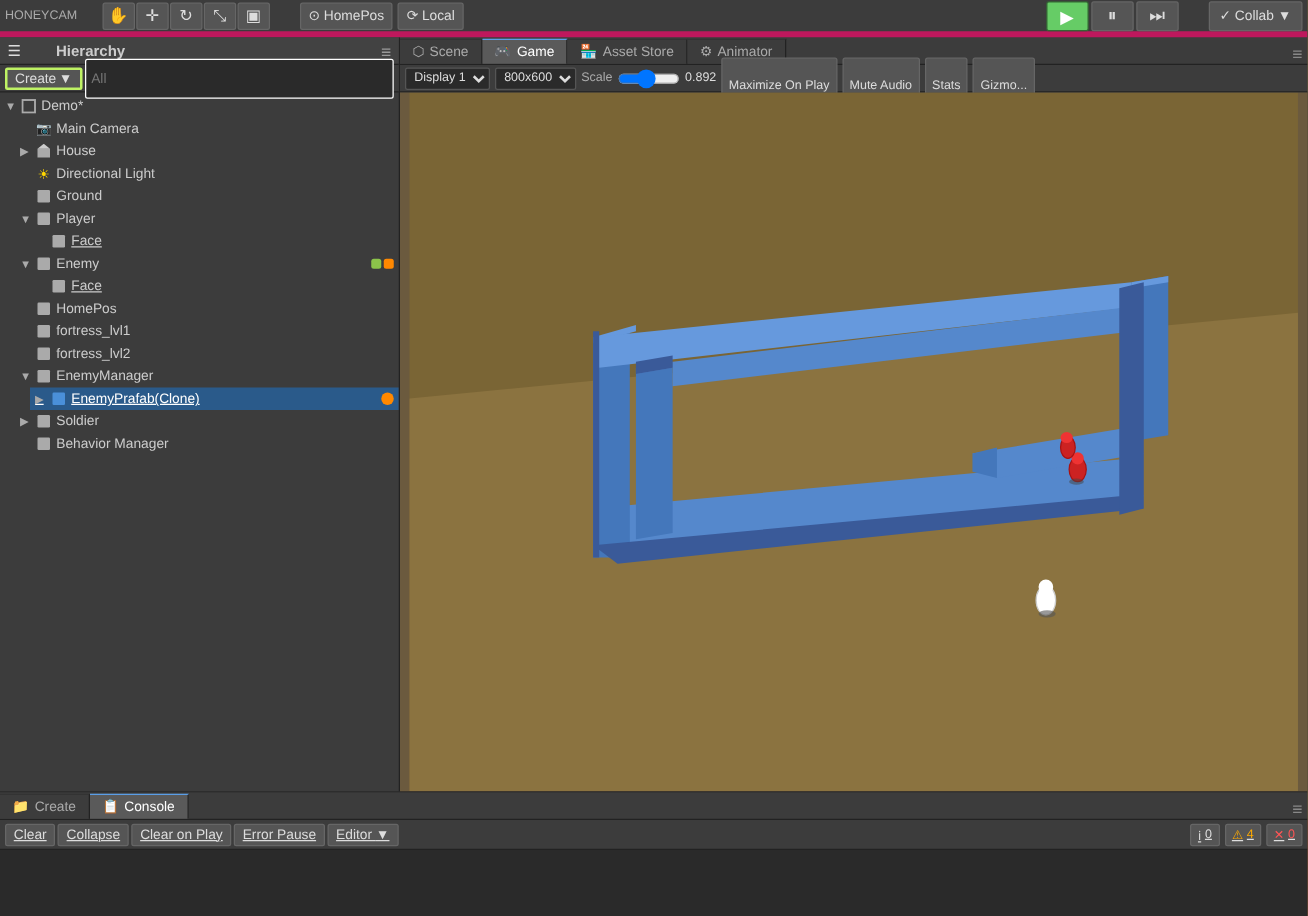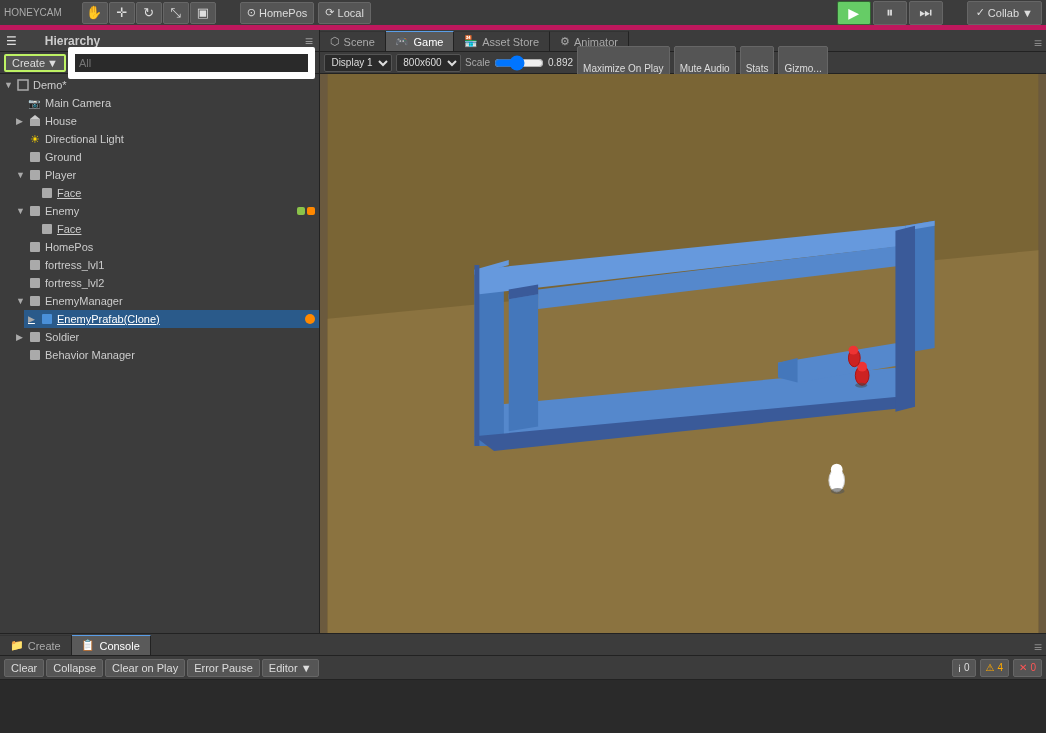--- a/index.html
+++ b/index.html
@@ -72,21 +72,21 @@
     .hierarchy-toolbar {
       height: 22px;
       background: #3c3c3c;
       display: flex;
       align-items: center;
       padding: 0 4px;
       gap: 2px;
       border-bottom: 1px solid #222;
     }
     .create-btn { background: #555; border: 2px solid #bef264; color: #ddd; height: 18px; padding: 0 6px; font-size: 11px; cursor: pointer; border-radius: 2px; display: flex; align-items: center; gap: 2px; }
-    .search-box { flex: 1; height: 32px; background: #2a2a2a; border: 7px solid #ffffff; color: #ddd; font-size: 11px; padding: 0 4px; border-radius: 2px; }
+    .search-box { flex: 1; height: 32px; background: #2a2a2a; border: 1px solid #ffffff; color: #ddd; font-size: 11px; padding: 0 4px; border-radius: 2px; }
     .hierarchy-content { flex: 1; overflow-y: auto; padding: 2px 0; }
     .tree-item {
       height: 18px;
       display: flex;
       align-items: center;
       padding: 0 4px;
       cursor: pointer;
       font-size: 11px;
       color: #ccc;
     }
@@ -178,20 +178,21 @@
       gap: 4px;
     }
     .bottom-tab.active {
       background: #5a5a5a;
       color: #fff;
       border-top: 1px solid #5a9ee8;
     }
     .bottom-content {
       flex: 1;
       background: #7f1d1d;
+      text-decoration: underline;
     }
     .console-toolbar {
       height: 24px;
       background: #3c3c3c;
       display: flex;
       align-items: center;
       padding: 0 4px;
       gap: 2px;
       border-bottom: 1px solid #222;
     }

